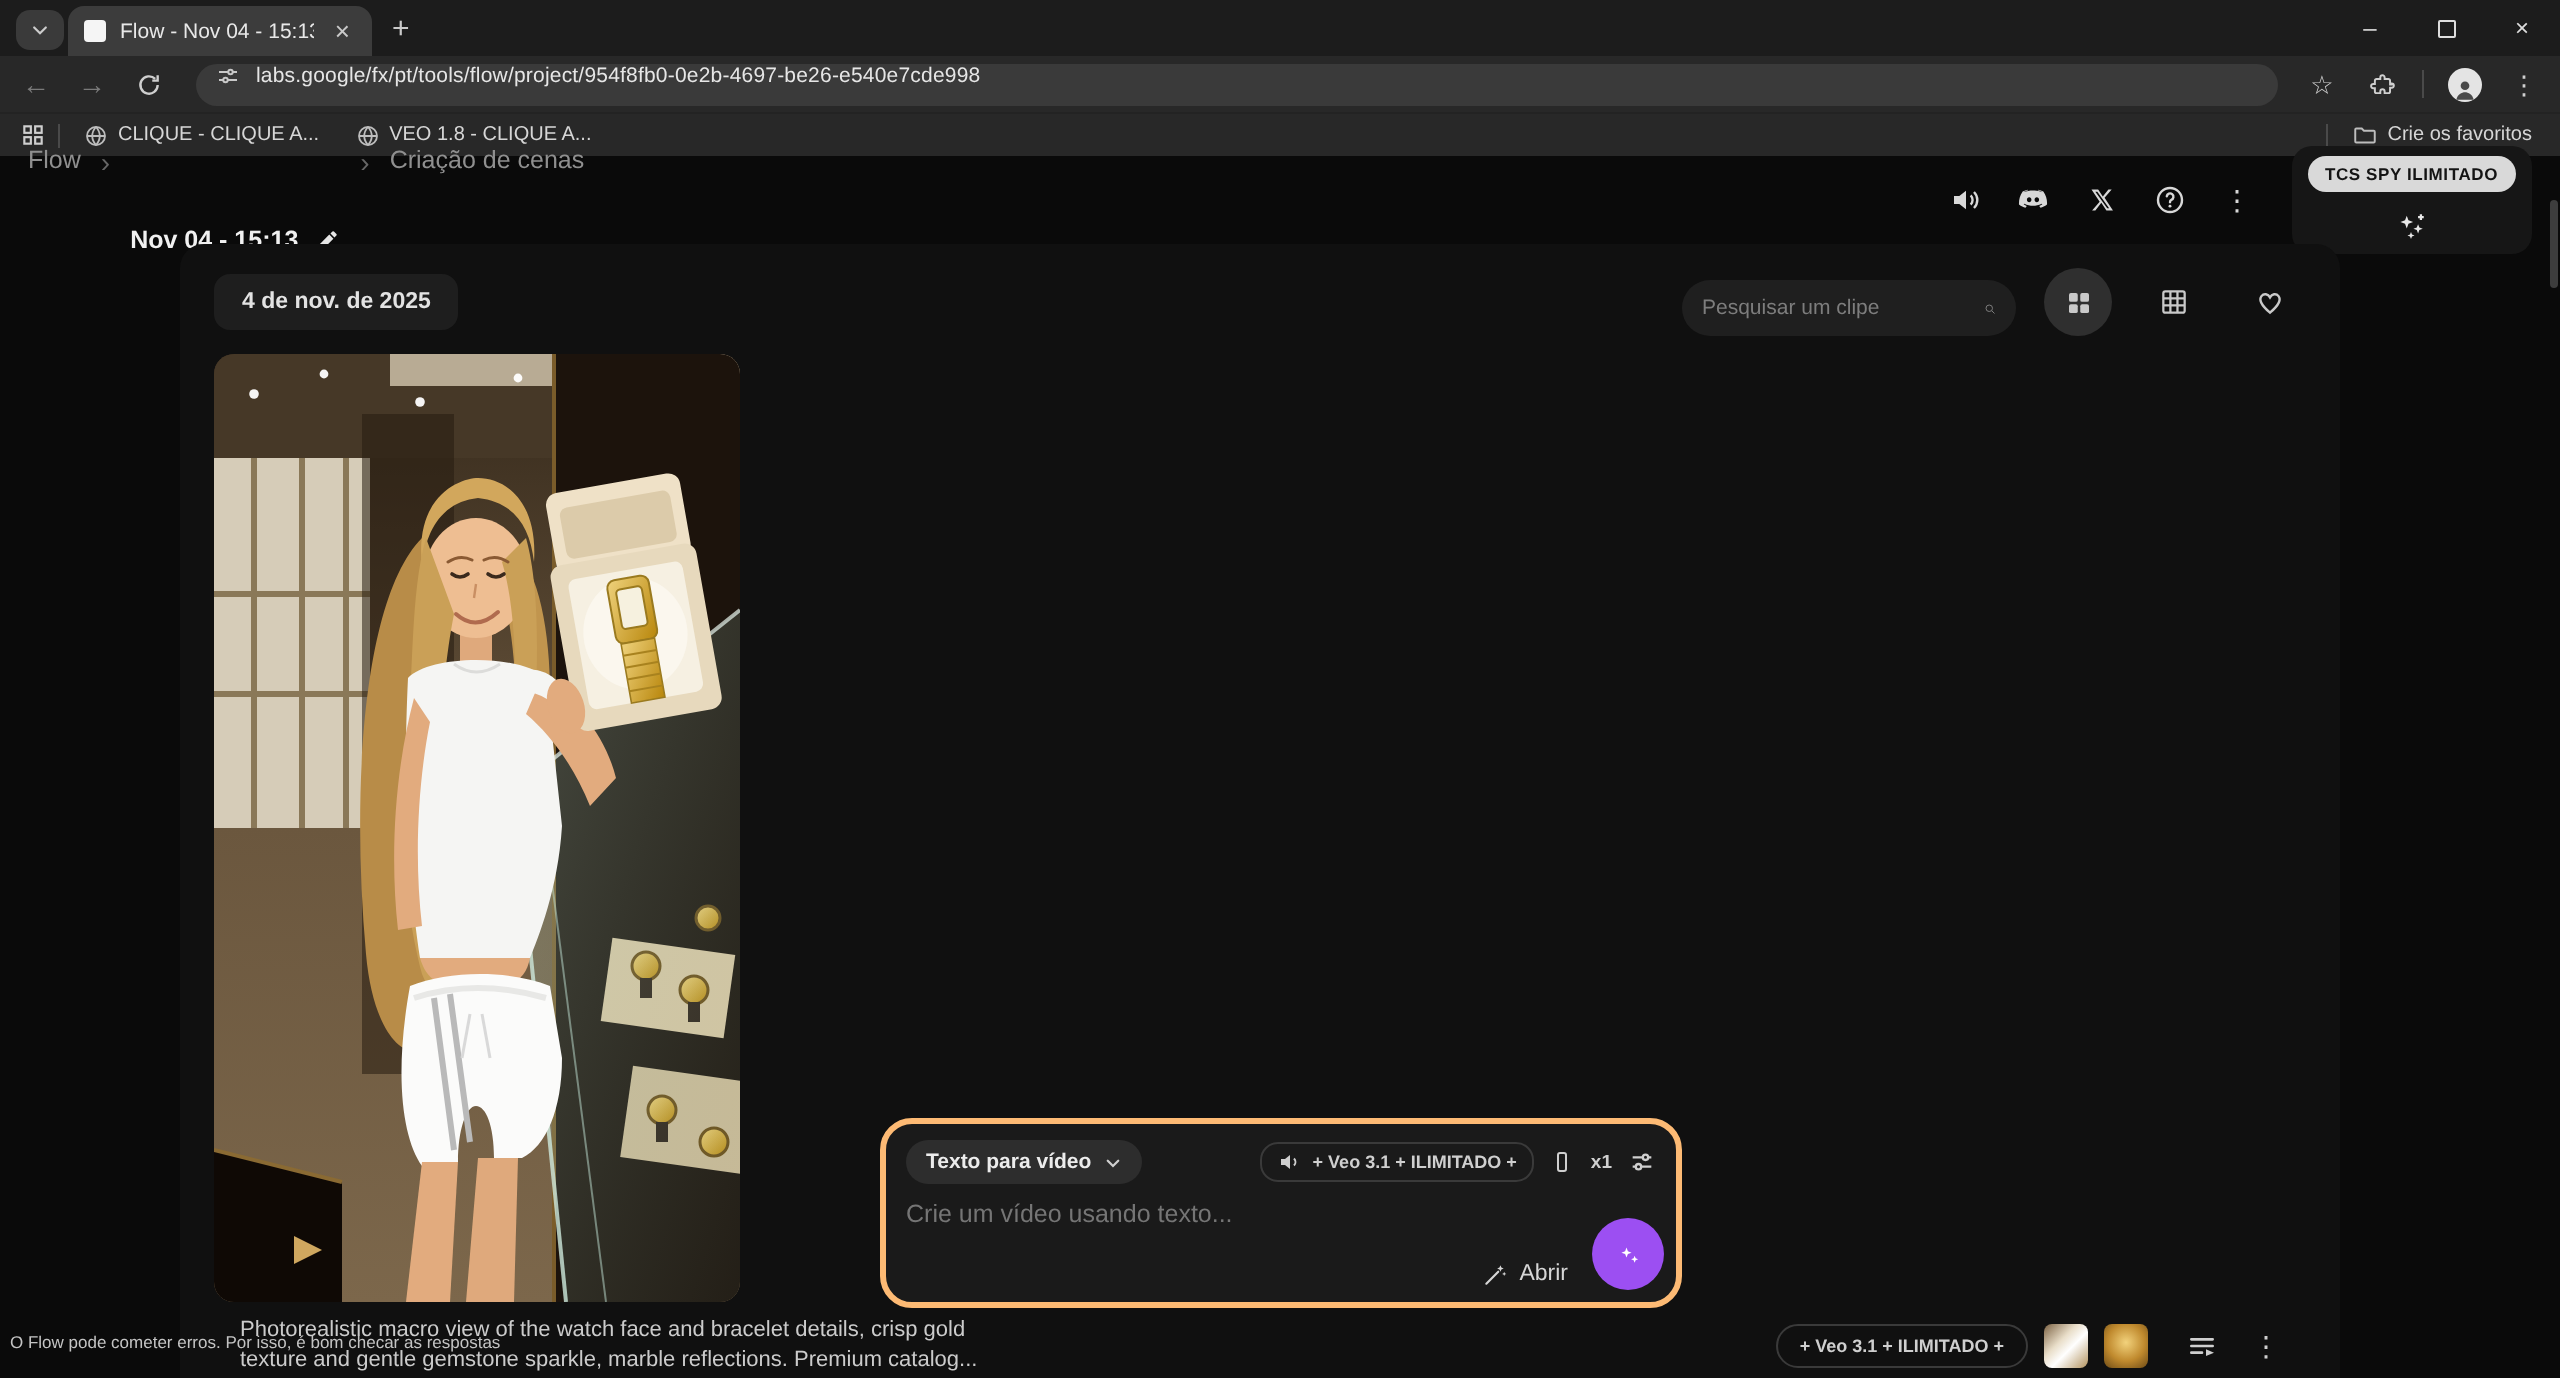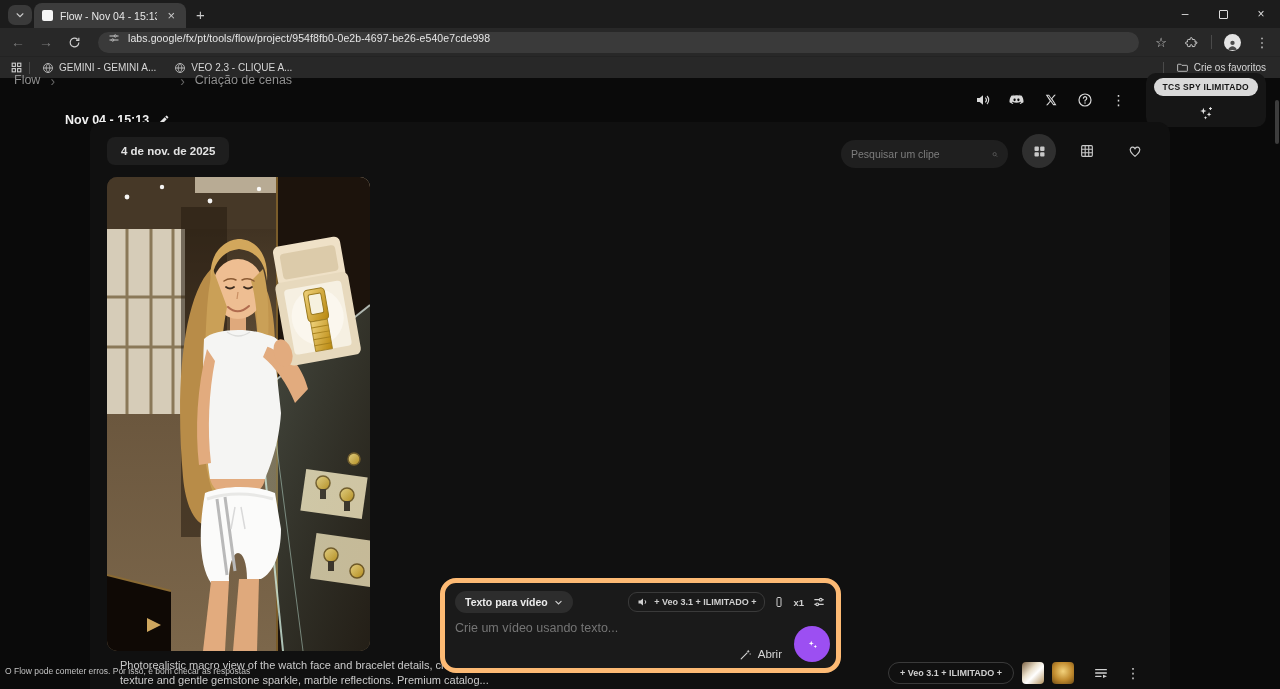--- a/index.html
+++ b/index.html
@@ -53,21 +53,21 @@
   .search-pill input::placeholder { color:#7d7d7d; }
   .view-btn { width:34px; height:34px; border-radius:50%; display:flex; align-items:center; justify-content:center; color:#c9c9c9; }
   .view-btn.sel { background:#2f2f2f; }
 
   .clip-card { position:absolute; left:17px; top:55px; width:263px; height:474px; border-radius:10px; overflow:hidden; background:#222; }
   .clip-card svg { display:block; }
   .play-badge { position:absolute; left:38px; top:440px; width:18px; height:16px; }
   .caption { position:absolute; left:30px; top:536px; font-size:11px; line-height:15px; color:#cbcbcb; white-space:nowrap; }
 
   
-  .prompt-bar { position:absolute; left:350px; top:456px; width:401px; height:95px; background:#1a1a1a; border:5px solid #fdba74; border-radius:16px; z-index:6; padding:8px 10px; }
+  .prompt-bar { position:absolute; left:350px; top:437px; width:401px; height:95px; background:#1a1a1a; border:3px solid #fdba74; border-radius:16px; z-index:6; padding:8px 10px; }
   .pb-row1 { display:flex; align-items:center; justify-content:space-between; }
   .mode-pill { background:#2d2d2d; border-radius:14px; padding:5px 10px; display:flex; align-items:center; gap:6px; color:#ececec; font-size:10.5px; font-weight:bold; white-space:nowrap; }
   .pb-right { display:flex; align-items:center; gap:8px; }
   .model-btn { display:flex; align-items:center; gap:5px; border:1px solid #3a3a3a; border-radius:9px; padding:3px 8px; color:#cfcfcf; font-size:9px; font-weight:bold; white-space:nowrap; }
   .xmult { font-size:9.5px; color:#cfcfcf; font-weight:bold; }
   .pb-input { width:100%; margin-top:8px; background:transparent; border:none; outline:none; color:#ddd; font-size:12.5px; font-family:"Liberation Sans",sans-serif; }
   .pb-input::placeholder { color:#757575; }
   .pb-actions { position:absolute; right:6px; bottom:6px; display:flex; align-items:center; gap:12px; }
   .open-btn { display:flex; gap:6px; color:#d6d6d6; font-size:11.5px;margin-top:20px; }
   .gen-btn { width:36px; height:36px; border-radius:50%; display:flex; align-items:center; justify-content:center; }
@@ -159,30 +159,30 @@
         </g>
       </svg>
     <div class="bm-sep"></div>
     <div class="bm-item">
       <svg width="12" height="12" viewBox="0 0 24 24" color="#bdbdbd">
           <g fill="none" stroke="currentColor" stroke-width="1.8">
             <circle cx="12" cy="12" r="9"></circle>
             <path d="M3 12h18M12 3c-5 5.5-5 12.5 0 18M12 3c5 5.5 5 12.5 0 18"></path>
           </g>
         </svg>
-      <span>GEMINI - GEMINI A...</span>
+      <span>CLIQUE - CLIQUE A...</span>
     </div>
     <div class="bm-item">
       <svg width="12" height="12" viewBox="0 0 24 24" color="#bdbdbd">
           <g fill="none" stroke="currentColor" stroke-width="1.8">
             <circle cx="12" cy="12" r="9"></circle>
             <path d="M3 12h18M12 3c-5 5.5-5 12.5 0 18M12 3c5 5.5 5 12.5 0 18"></path>
           </g>
         </svg>
-      <span>VEO 2.3 - CLIQUE A...</span>
+      <span>VEO 1.8 - CLIQUE A...</span>
     </div>
     <div class="bm-spacer"></div>
     <div class="bm-sep"></div>
     <div class="bm-item" style="margin-right:4px">
       <svg width="13" height="13" viewBox="0 0 24 24" color="#bdbdbd">
           <path fill="none" stroke="currentColor" stroke-width="1.8" d="M3 7a1 1 0 0 1 1-1h5l2 2h9a1 1 0 0 1 1 1v9a1 1 0 0 1-1 1H4a1 1 0 0 1-1-1V7Z"></path>
         </svg>
       <span>Crie os favoritos</span>
     </div>
   </div>

